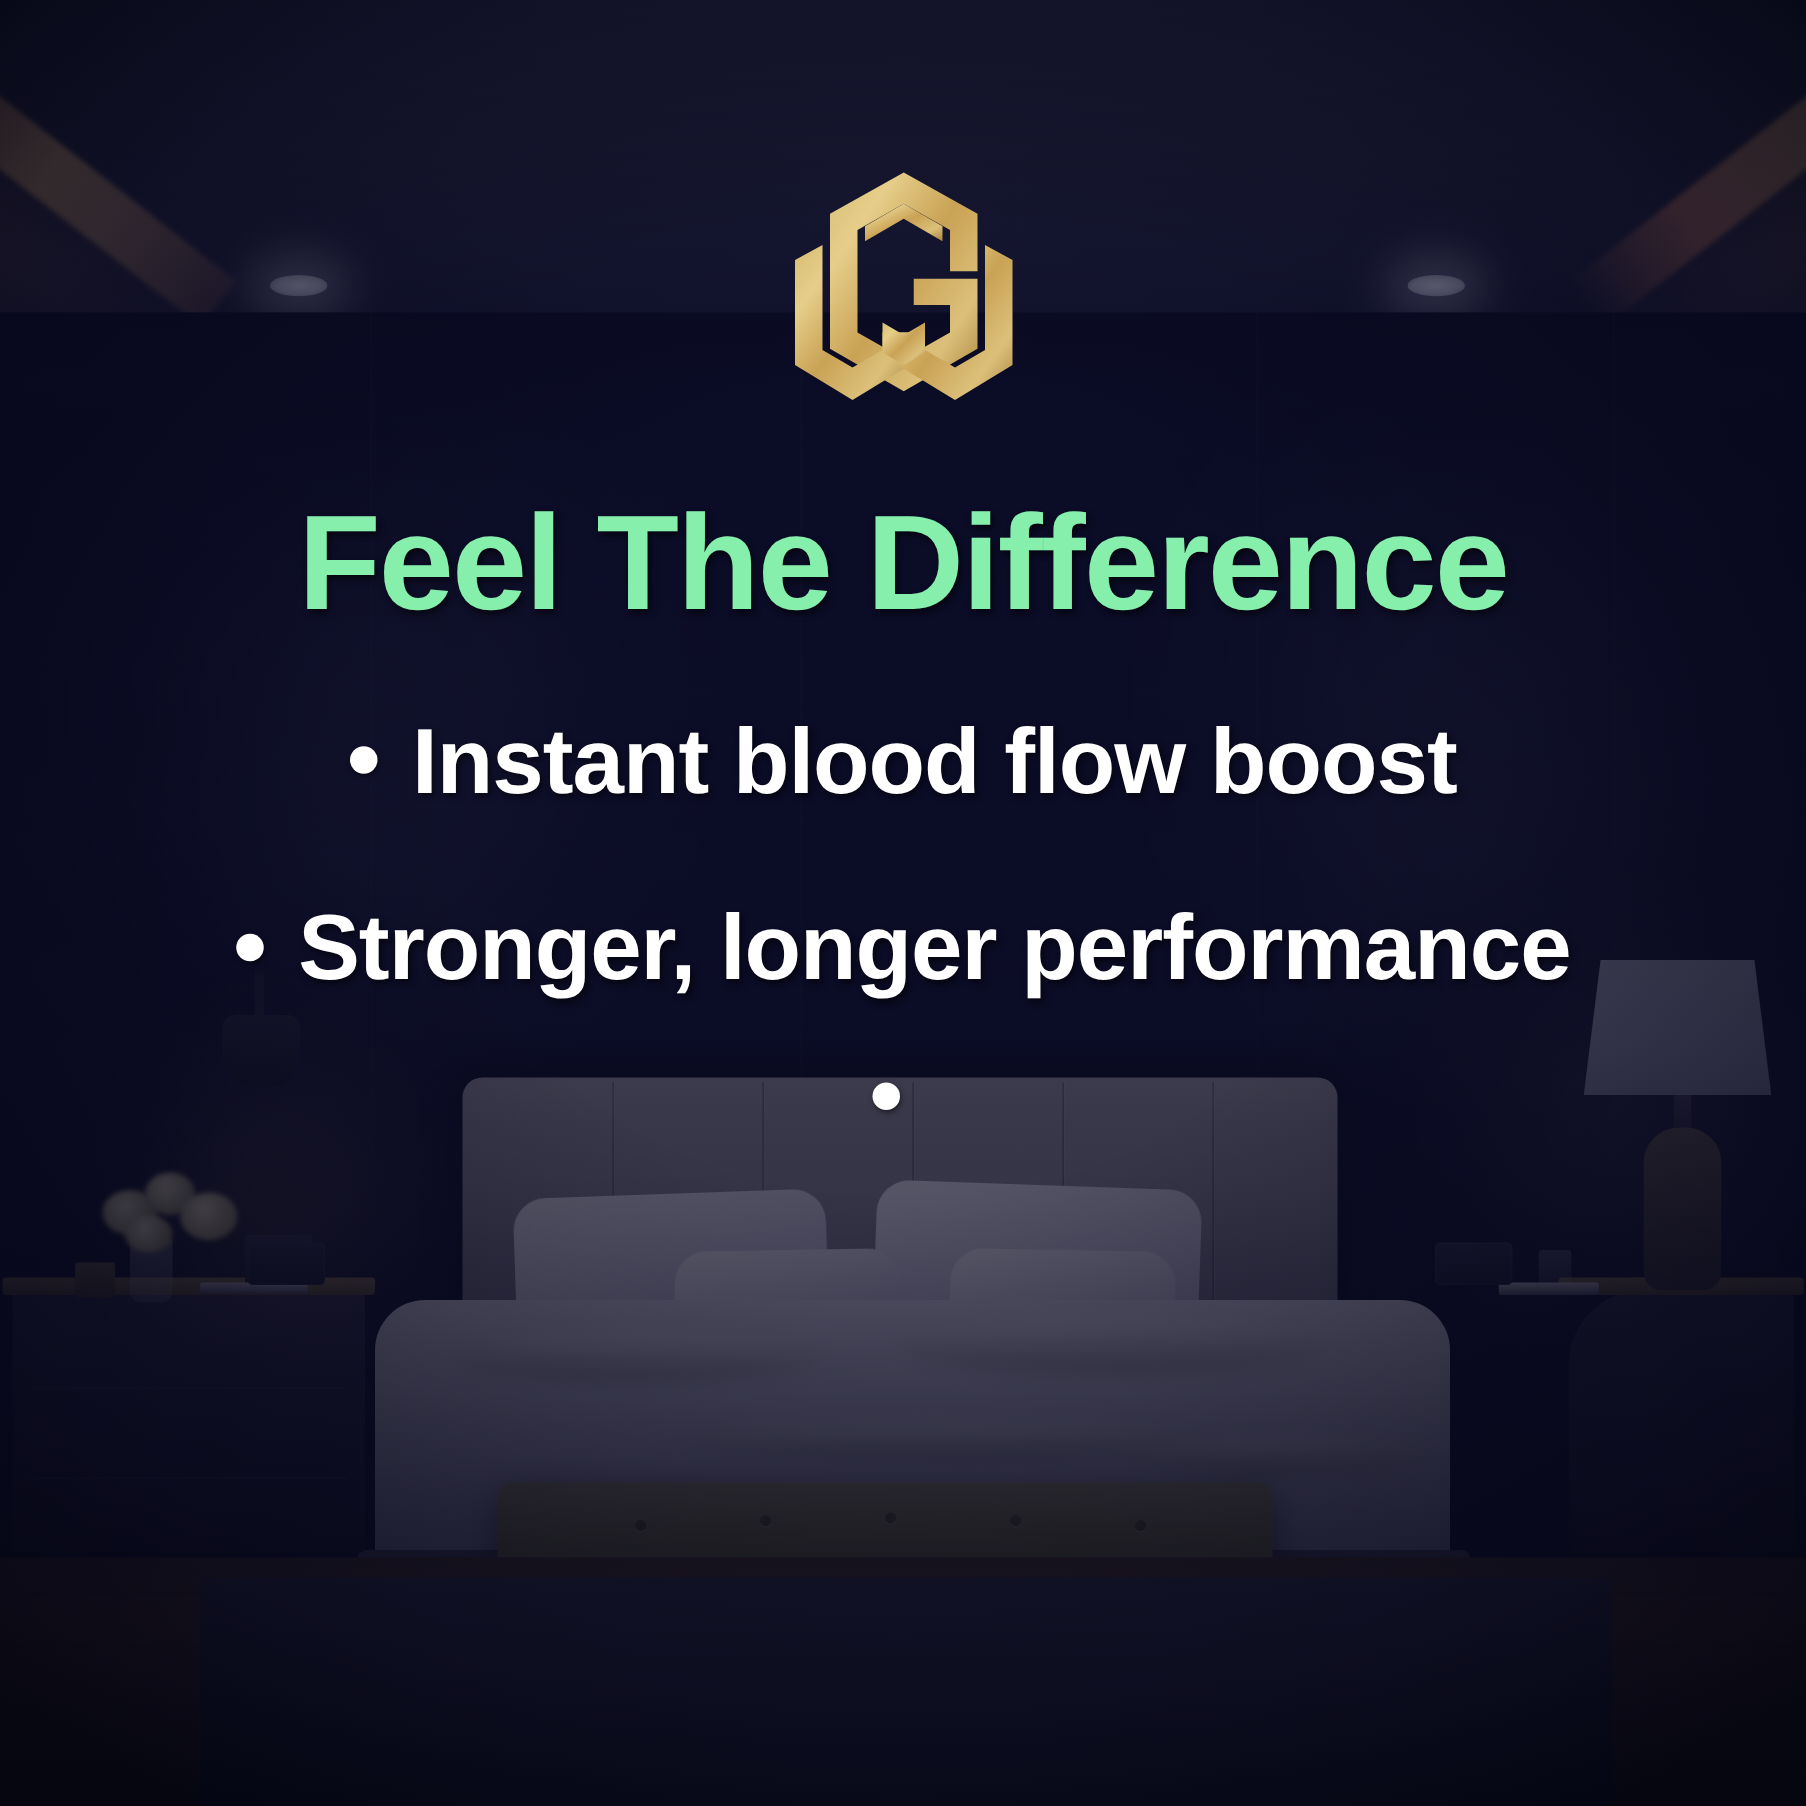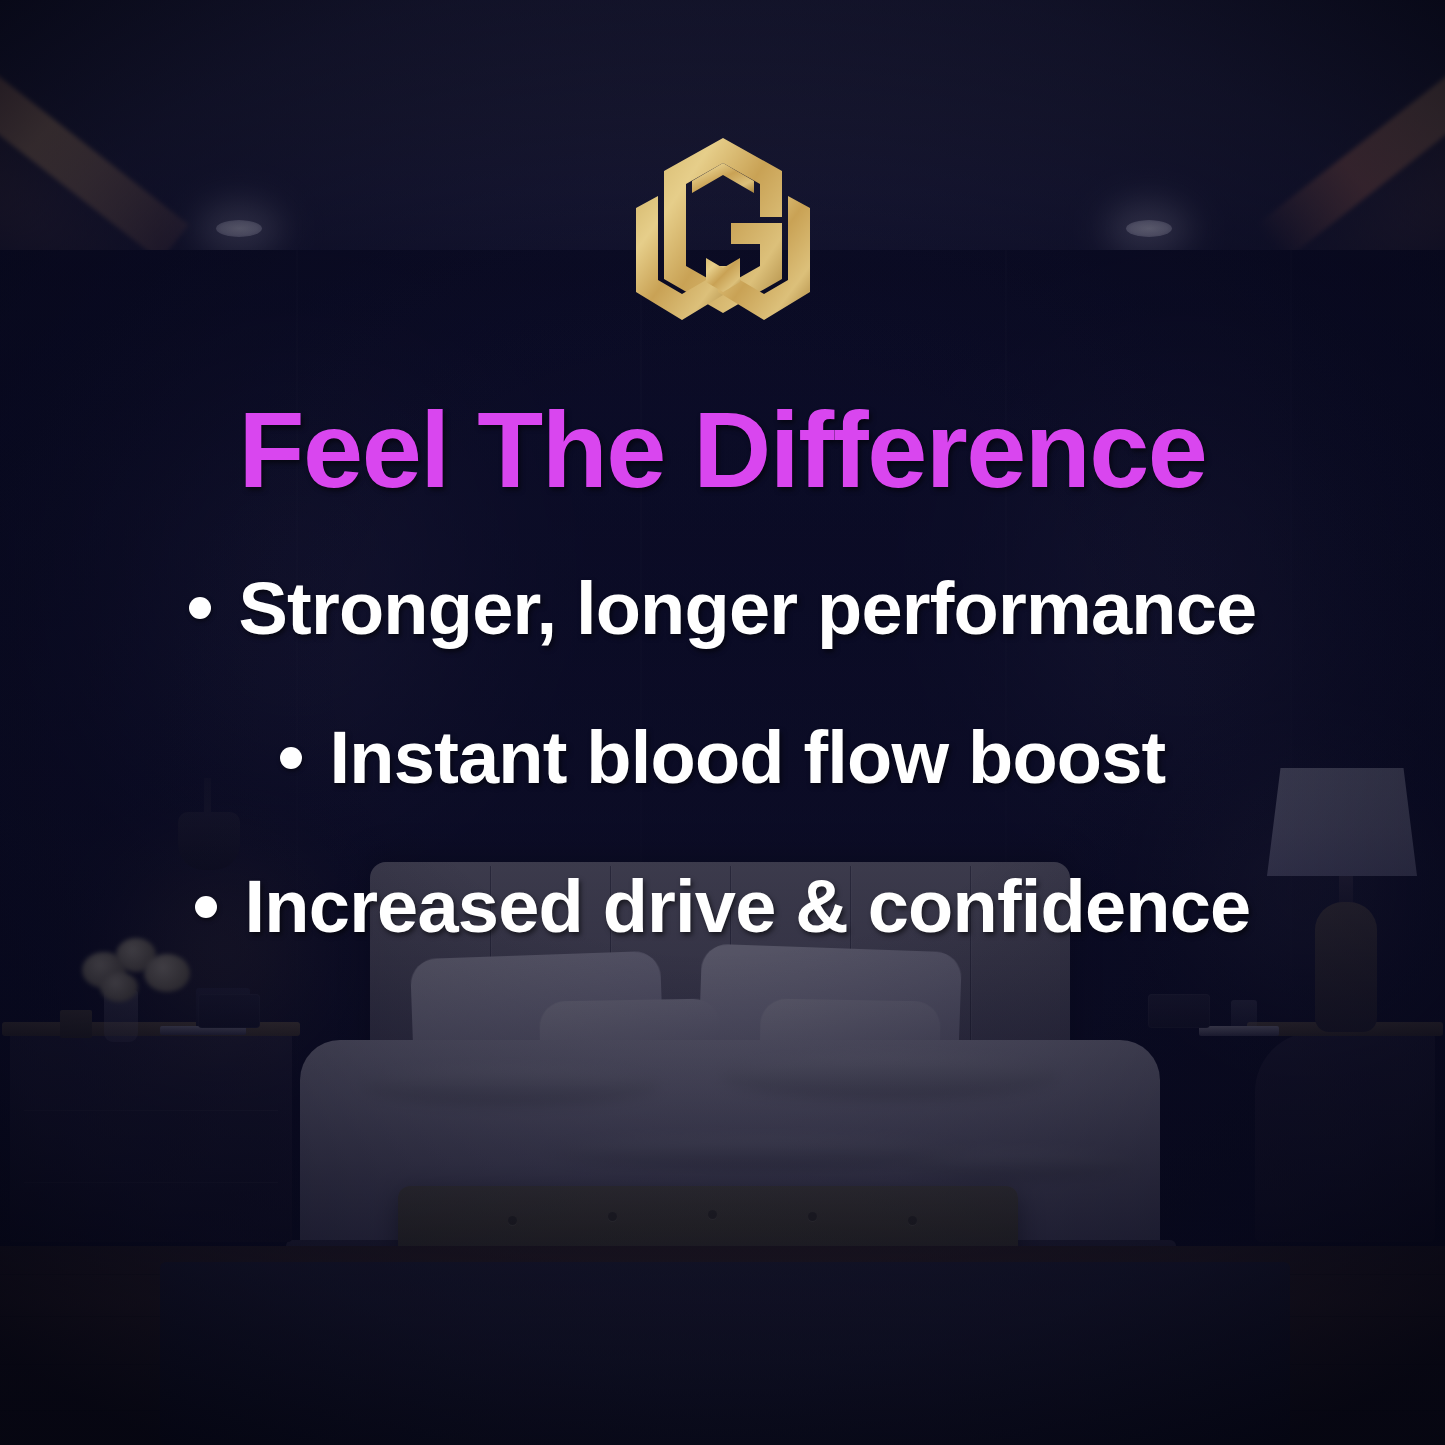--- a/index.html
+++ b/index.html
@@ -272,21 +272,21 @@
     margin-top: 132px;
     width: 186px; height: 200px;
     display: flex; align-items: center; justify-content: center;
   }
   .logo-wrap svg { width: 100%; height: 100%; display: block; }
 
   .headline {
     margin: 46px 0 0 0;
     width: 1230px;
     text-align: center;
-    color: #d946ef;
+    color: #86efac;
     font-size: 108px;
     line-height: 1.33;
     font-weight: 700;
     letter-spacing: -1.5px;
     text-shadow: 2px 3px 5px rgba(0,0,0,.55);
   }
   .headline .l2 { display: block; }
 
   .bullets {
     list-style: none;
@@ -486,26 +486,25 @@
       </svg>
     </div>
 
     <h1 class="headline">
       <span class="l1">Feel The Difference</span>
     </h1>
 
     <ul class="bullets">
       <li>
         <span class="dot"></span>
+        <span>Instant blood flow boost</span>
+      </li>
+      <li>
+        <span class="dot"></span>
         <span>Stronger, longer performance</span>
       </li>
       <li>
         <span class="dot"></span>
-        <span>Instant blood flow boost</span>
-      </li>
-      <li>
-        <span class="dot"></span>
-        <span>Increased drive &amp; confidence</span>
       </li>
     </ul>
 
   </div>
 </div>
 
 </body></html>

